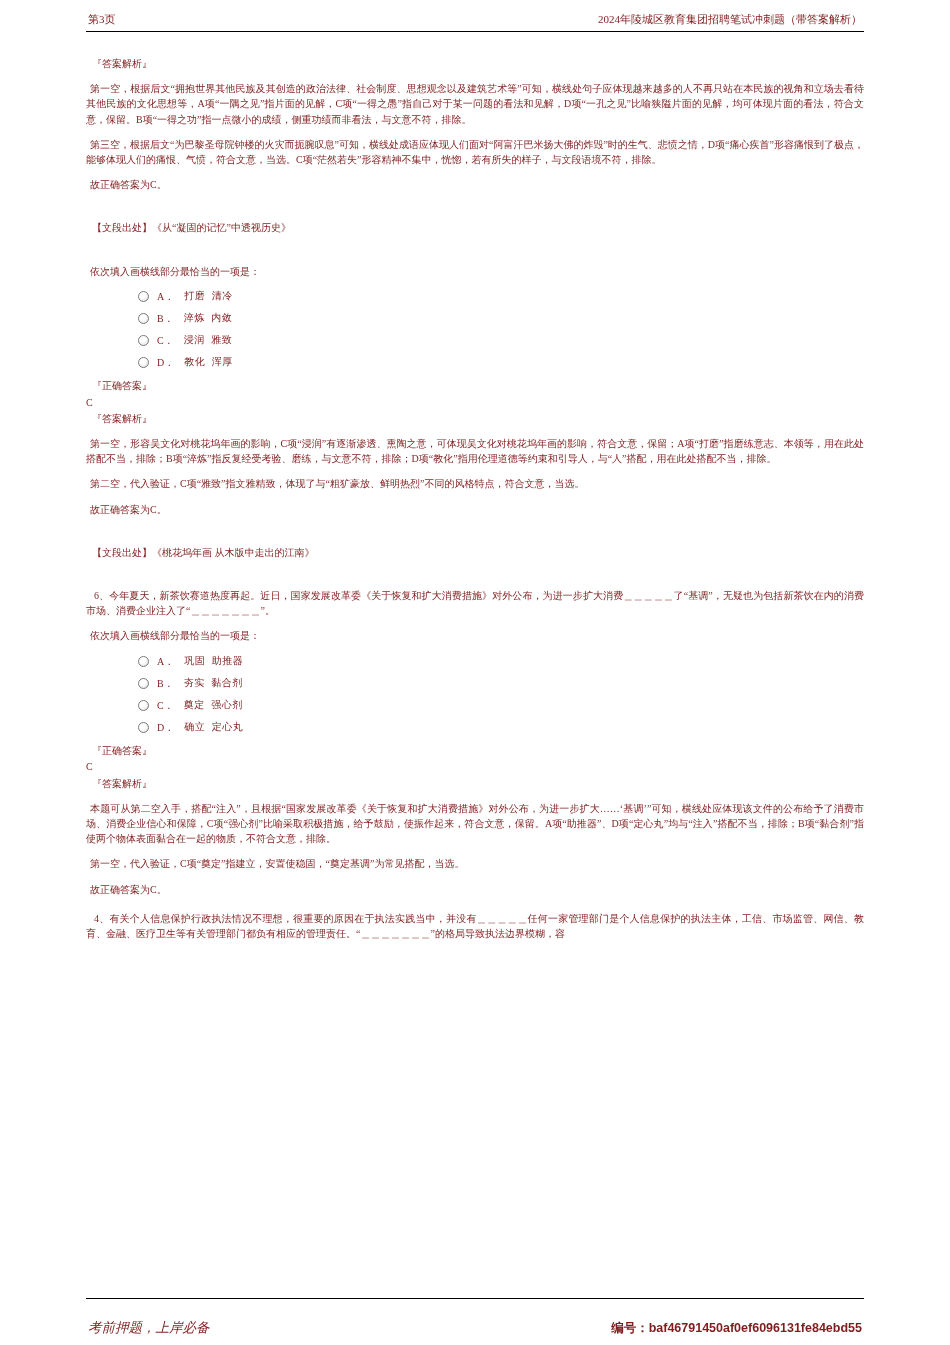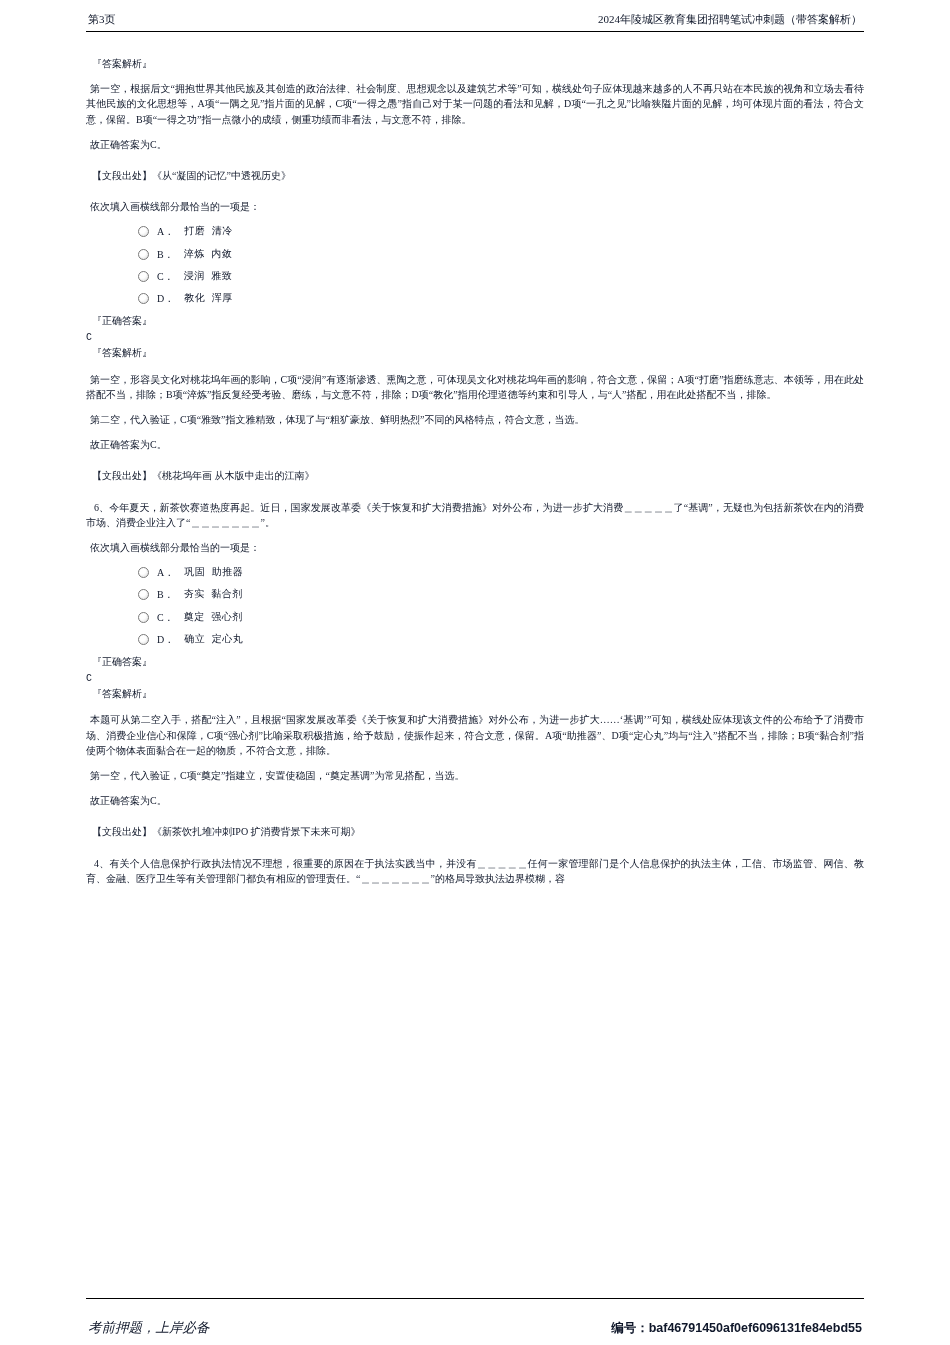--- a/index.html
+++ b/index.html
@@ -2,21 +2,21 @@
 <html><head>
 <meta charset="utf-8">
 <style>
   * { margin: 0; padding: 0; box-sizing: border-box; }
   html, body { background: #ffffff; }
   .page {
     width: 870px;
     height: 1345px;
     margin: 0 auto;
     background: #ffffff;
-    color: #0f172a;
+    color: #7f1d1d;
     font-family: "Liberation Serif", "DejaVu Serif", serif;
     display: flex;
     flex-direction: column;
     padding: 12px 46px 8px 46px;
   }
   
   .hdr-row {
     display: flex;
     justify-content: space-between;
     align-items: flex-end;
@@ -32,23 +32,23 @@
   
   .doc-body {
     flex: 1 1 auto;
     overflow: hidden;
     font-size: 10px;
     line-height: 1.52;
     text-align: justify;
   }
   p.para { margin: 10px 0; text-indent: 4px; }
   p.sec  { margin: 12px 0 3px 0; padding-left: 6px; }
-  p.ans  { margin: 1px 0 1px 0; font-family: Liberation Mono, monospace; }
+  p.ans  { margin: 1px 0 1px 0; }
   p.stem { margin: 14px 0 10px 0; text-indent: 8px; }
-  p.src  { margin: 16px 0; padding-left: 6px; }
+  p.src  { margin: 28px 0; padding-left: 6px; }
   
   .opt-group { margin: 4px 0 8px 0; }
   .option {
     display: flex;
     align-items: center;
     margin: 7px 0 7px 52px;
     cursor: default;
   }
   .radio {
     display: inline-block;
@@ -83,20 +83,21 @@
   <div class="hdr-row">
     <span>第3页</span>
     <span>2024年陵城区教育集团招聘笔试冲刺题（带答案解析）</span>
   </div>
   <hr class="rule hdr-rule">
 
   <div class="doc-body">
 
     <p class="sec">『答案解析』</p>
     <p class="para">第一空，根据后文“拥抱世界其他民族及其创造的政治法律、社会制度、思想观念以及建筑艺术等”可知，横线处句子应体现越来越多的人不再只站在本民族的视角和立场去看待其他民族的文化思想等，A项“一隅之见”指片面的见解，C项“一得之愚”指自己对于某一问题的看法和见解，D项“一孔之见”比喻狭隘片面的见解，均可体现片面的看法，符合文意，保留。B项“一得之功”指一点微小的成绩，侧重功绩而非看法，与文意不符，排除。</p>
+    <p class="para">第三空，根据后文“为巴黎圣母院钟楼的火灾而扼腕叹息”可知，横线处成语应体现人们面对“阿富汗巴米扬大佛的炸毁”时的生气、悲愤之情，D项“痛心疾首”形容痛恨到了极点，能够体现人们的痛恨、气愤，符合文意，当选。C项“茫然若失”形容精神不集中，恍惚，若有所失的样子，与文段语境不符，排除。</p>
     <p class="para">故正确答案为C。</p>
     <p class="src">【文段出处】《从“凝固的记忆”中透视历史》</p>
 
     <p class="para">依次填入画横线部分最恰当的一项是：</p>
 
     <div class="opt-group">
       <div class="option">
         <span class="radio"></span>
         <span class="opt-label">A．</span>
         <span class="opt-text">打磨 清冷</span>
@@ -151,21 +152,20 @@
         <span class="opt-text">确立 定心丸</span>
       </div>
     </div>
 
     <p class="sec ans">『正确答案』</p>
     <p class="ans">C</p>
     <p class="sec ans">『答案解析』</p>
     <p class="para">本题可从第二空入手，搭配“注入”，且根据“国家发展改革委《关于恢复和扩大消费措施》对外公布，为进一步扩大……‘基调’”可知，横线处应体现该文件的公布给予了消费市场、消费企业信心和保障，C项“强心剂”比喻采取积极措施，给予鼓励，使振作起来，符合文意，保留。A项“助推器”、D项“定心丸”均与“注入”搭配不当，排除；B项“黏合剂”指使两个物体表面黏合在一起的物质，不符合文意，排除。</p>
     <p class="para">第一空，代入验证，C项“奠定”指建立，安置使稳固，“奠定基调”为常见搭配，当选。</p>
     <p class="para">故正确答案为C。</p>
-    <p class="src">【文段出处】《新茶饮扎堆冲刺IPO 扩消费背景下未来可期》</p>
 
     <p class="stem">4、有关个人信息保护行政执法情况不理想，很重要的原因在于执法实践当中，并没有＿＿＿＿＿任何一家管理部门是个人信息保护的执法主体，工信、市场监管、网信、教育、金融、医疗卫生等有关管理部门都负有相应的管理责任。“＿＿＿＿＿＿＿”的格局导致执法边界模糊，容</p>
 
   </div>
 
   <div class="ftr">
     <hr class="rule ftr-rule">
     <div class="ftr-row">
       <span class="slogan">考前押题，上岸必备</span>
       <span>

